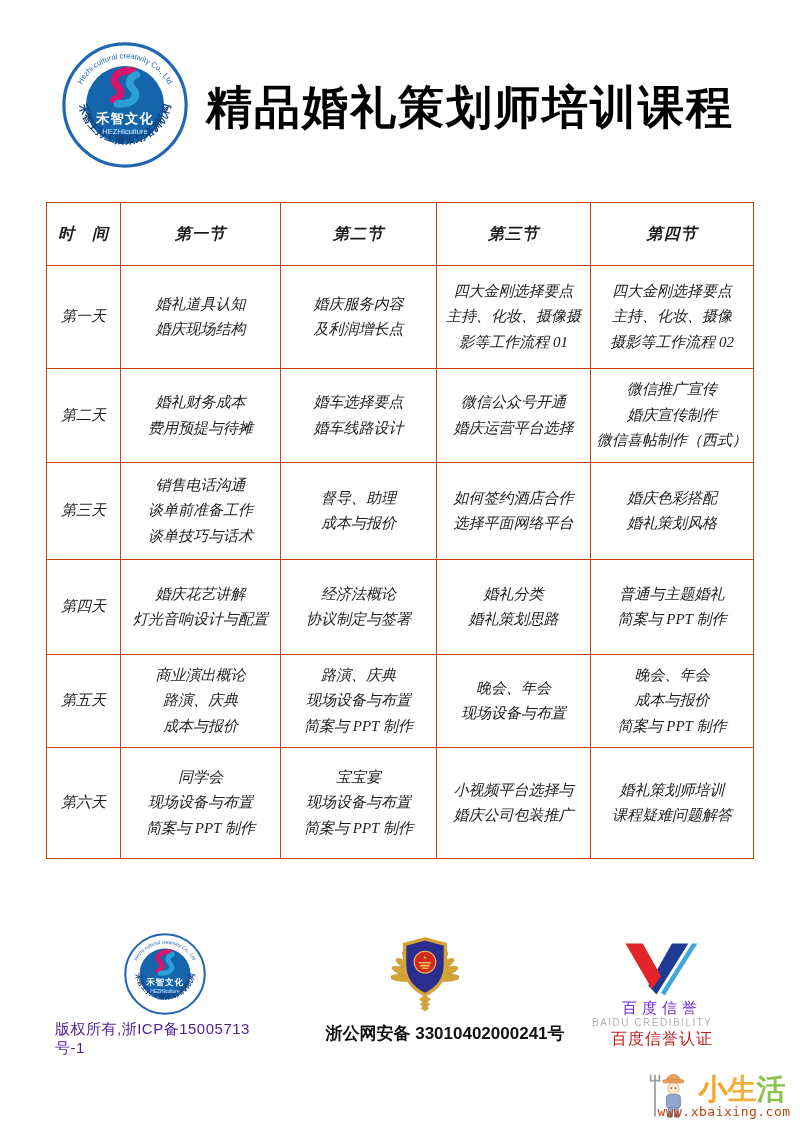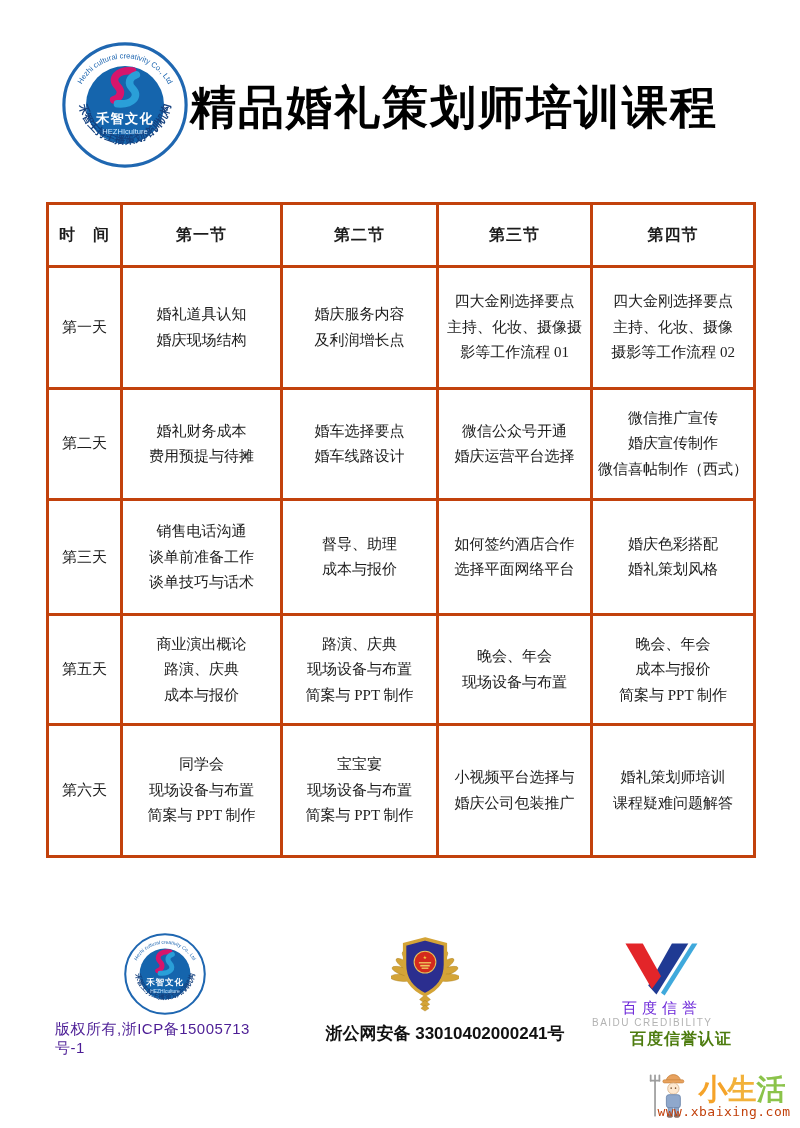--- a/index.html
+++ b/index.html
@@ -3,33 +3,33 @@
 <meta charset="utf-8">
 <style>
   html,body{margin:0;padding:0;background:#fff;}
   .page{
     position:relative;width:800px;height:1128px;background:#ffffff;overflow:hidden;
     font-family:"Liberation Serif","DejaVu Serif",serif;color:#1c1c1c;
   }
   
   .logo-header{position:absolute;left:62px;top:42px;width:126px;height:126px;}
   .page-title{
-    position:absolute;left:165px;top:72px;width:578px;height:72px;margin:0;
+    position:absolute;left:181px;top:72px;width:578px;height:72px;margin:0;
     font-size:46px;font-weight:bold;letter-spacing:2px;line-height:72px;
     text-align:center;color:#000;white-space:nowrap;
   }
   
   table.course-table{
     position:absolute;left:46px;top:202px;width:707px;height:656px;
     border-collapse:collapse;table-layout:fixed;
   }
   .course-table th,.course-table td{
-    border:3px solid #c2410c;text-align:center;vertical-align:middle;
+    border:1px solid #c2410c;text-align:center;vertical-align:middle;
     font-size:15px;line-height:1.7;padding:2px 4px;white-space:pre-line;
-    font-weight:normal;color:#1c1c1c;
+    font-weight:normal;color:#1c1c1c;font-style:italic;
   }
   .course-table thead th{font-weight:bold;font-size:16px;letter-spacing:1px;}
   
   .logo-footer{position:absolute;left:124px;top:933px;width:82px;height:82px;}
   .icp-text{
     position:absolute;left:55px;top:1020px;width:222px;text-align:left;
     font-family:"Liberation Sans","DejaVu Sans",sans-serif;
     font-size:15px;color:#4c1d95;letter-spacing:0.5px;
   }
   .police-badge{position:absolute;left:391px;top:934px;width:68px;height:80px;}
@@ -43,23 +43,23 @@
     position:absolute;left:592px;top:999px;width:140px;text-align:center;
     font-family:"Liberation Sans","DejaVu Sans",sans-serif;
     font-size:15px;color:#6d28d9;letter-spacing:5px;
   }
   .baidu-en{
     position:absolute;left:592px;top:1017px;width:140px;
     font-family:"Liberation Sans","DejaVu Sans",sans-serif;
     font-size:10px;color:#b3b3b3;letter-spacing:1.5px;
   }
   .baidu-cert{
-    position:absolute;left:592px;top:1029px;width:140px;text-align:right;
-    font-family:"Liberation Sans","DejaVu Sans",sans-serif;
-    font-size:16px;font-weight:bold;color:#4d7c0f;letter-spacing:1px;
+    position:absolute;left:592px;top:1029px;width:140px;text-align:center;
+    font-family:"Liberation Sans","DejaVu Sans",sans-serif;
+    font-size:16px;font-weight:normal;color:#b91c1c;letter-spacing:1px;
   }
   
   .farmer-icon{position:absolute;left:646px;top:1072px;width:46px;height:48px;}
   .wm-name{
     position:absolute;left:692px;top:1072px;width:100px;height:34px;
     font-family:"Liberation Sans","DejaVu Sans",sans-serif;
     font-size:29px;font-weight:bold;line-height:34px;text-align:center;white-space:nowrap;
   }
   .wm-name .c0{color:#f5a329;}
   .wm-name .c1{color:#f2b13a;}
@@ -149,20 +149,31 @@
         <td>第三天</td>
         <td>销售电话沟通
 谈单前准备工作
 谈单技巧与话术</td>
         <td>督导、助理
 成本与报价</td>
         <td>如何签约酒店合作
 选择平面网络平台</td>
         <td>婚庆色彩搭配
 婚礼策划风格</td>
+      </tr>
+      <tr style="height:95px">
+        <td>第四天</td>
+        <td>婚庆花艺讲解
+灯光音响设计与配置</td>
+        <td>经济法概论
+协议制定与签署</td>
+        <td>婚礼分类
+婚礼策划思路</td>
+        <td>普通与主题婚礼
+简案与 PPT 制作</td>
       </tr>
       <tr style="height:93px">
         <td>第五天</td>
         <td>商业演出概论
 路演、庆典
 成本与报价</td>
         <td>路演、庆典
 现场设备与布置
 简案与 PPT 制作</td>
         <td>晚会、年会

